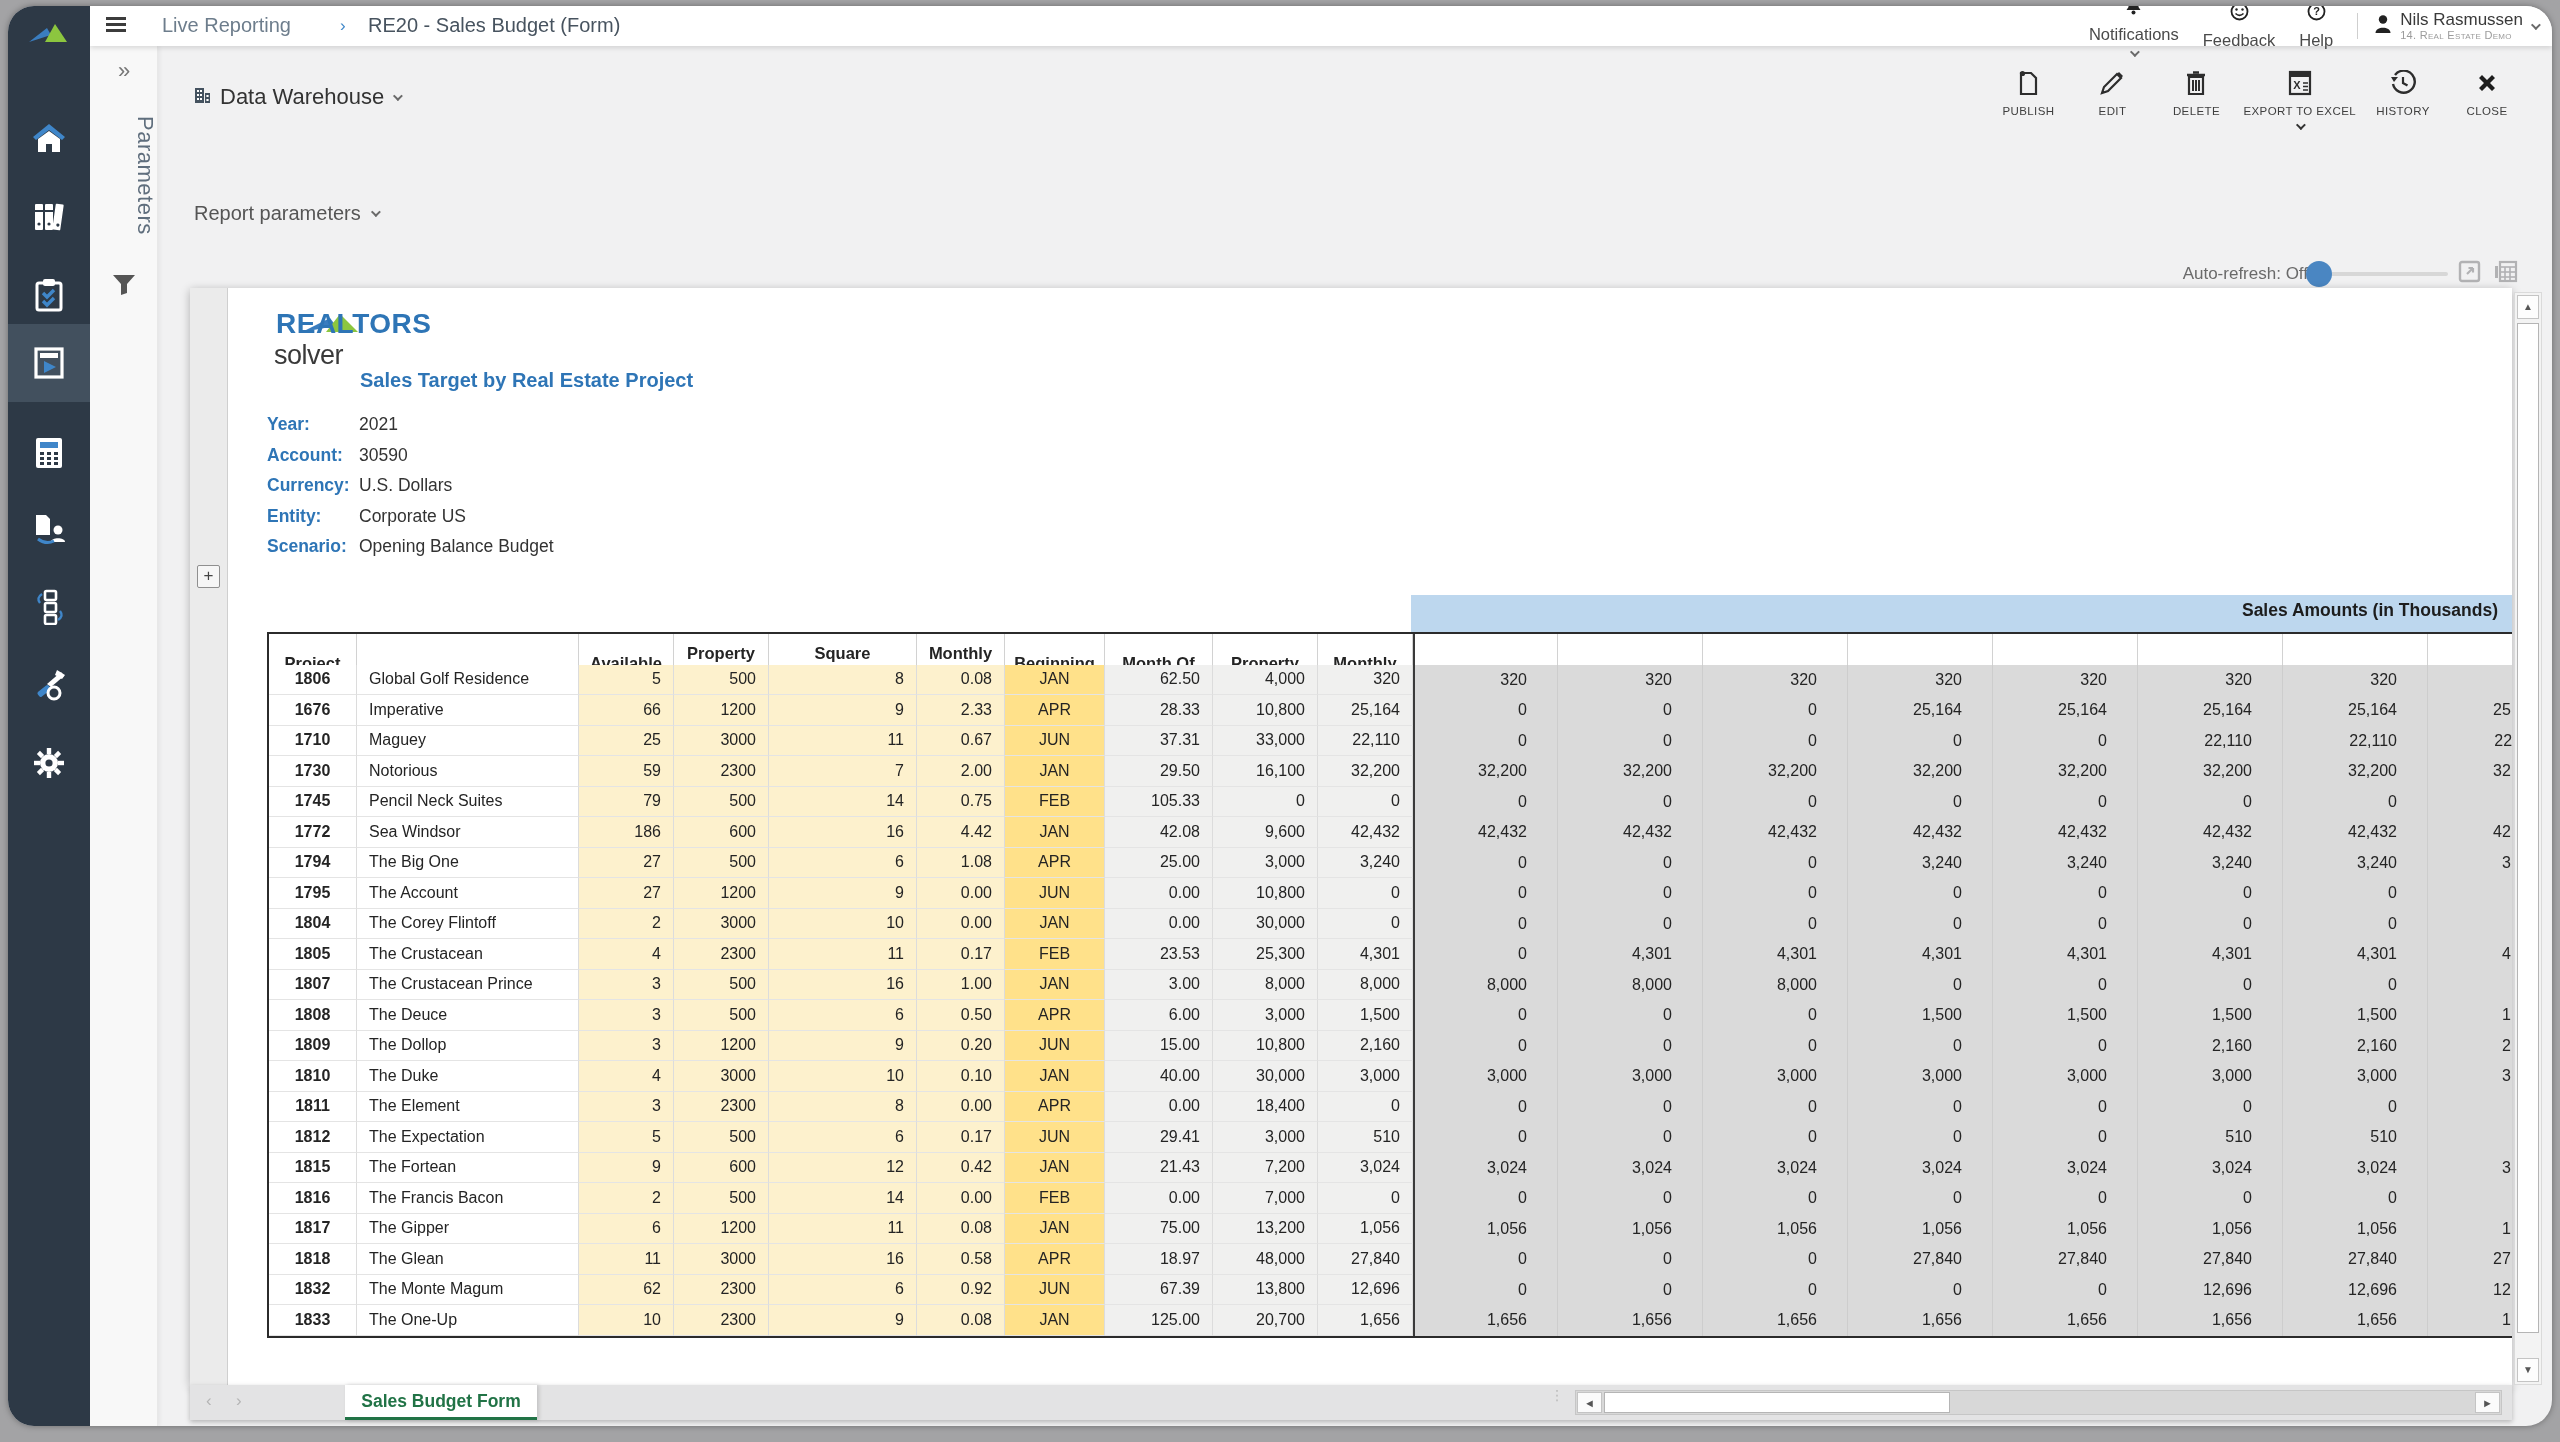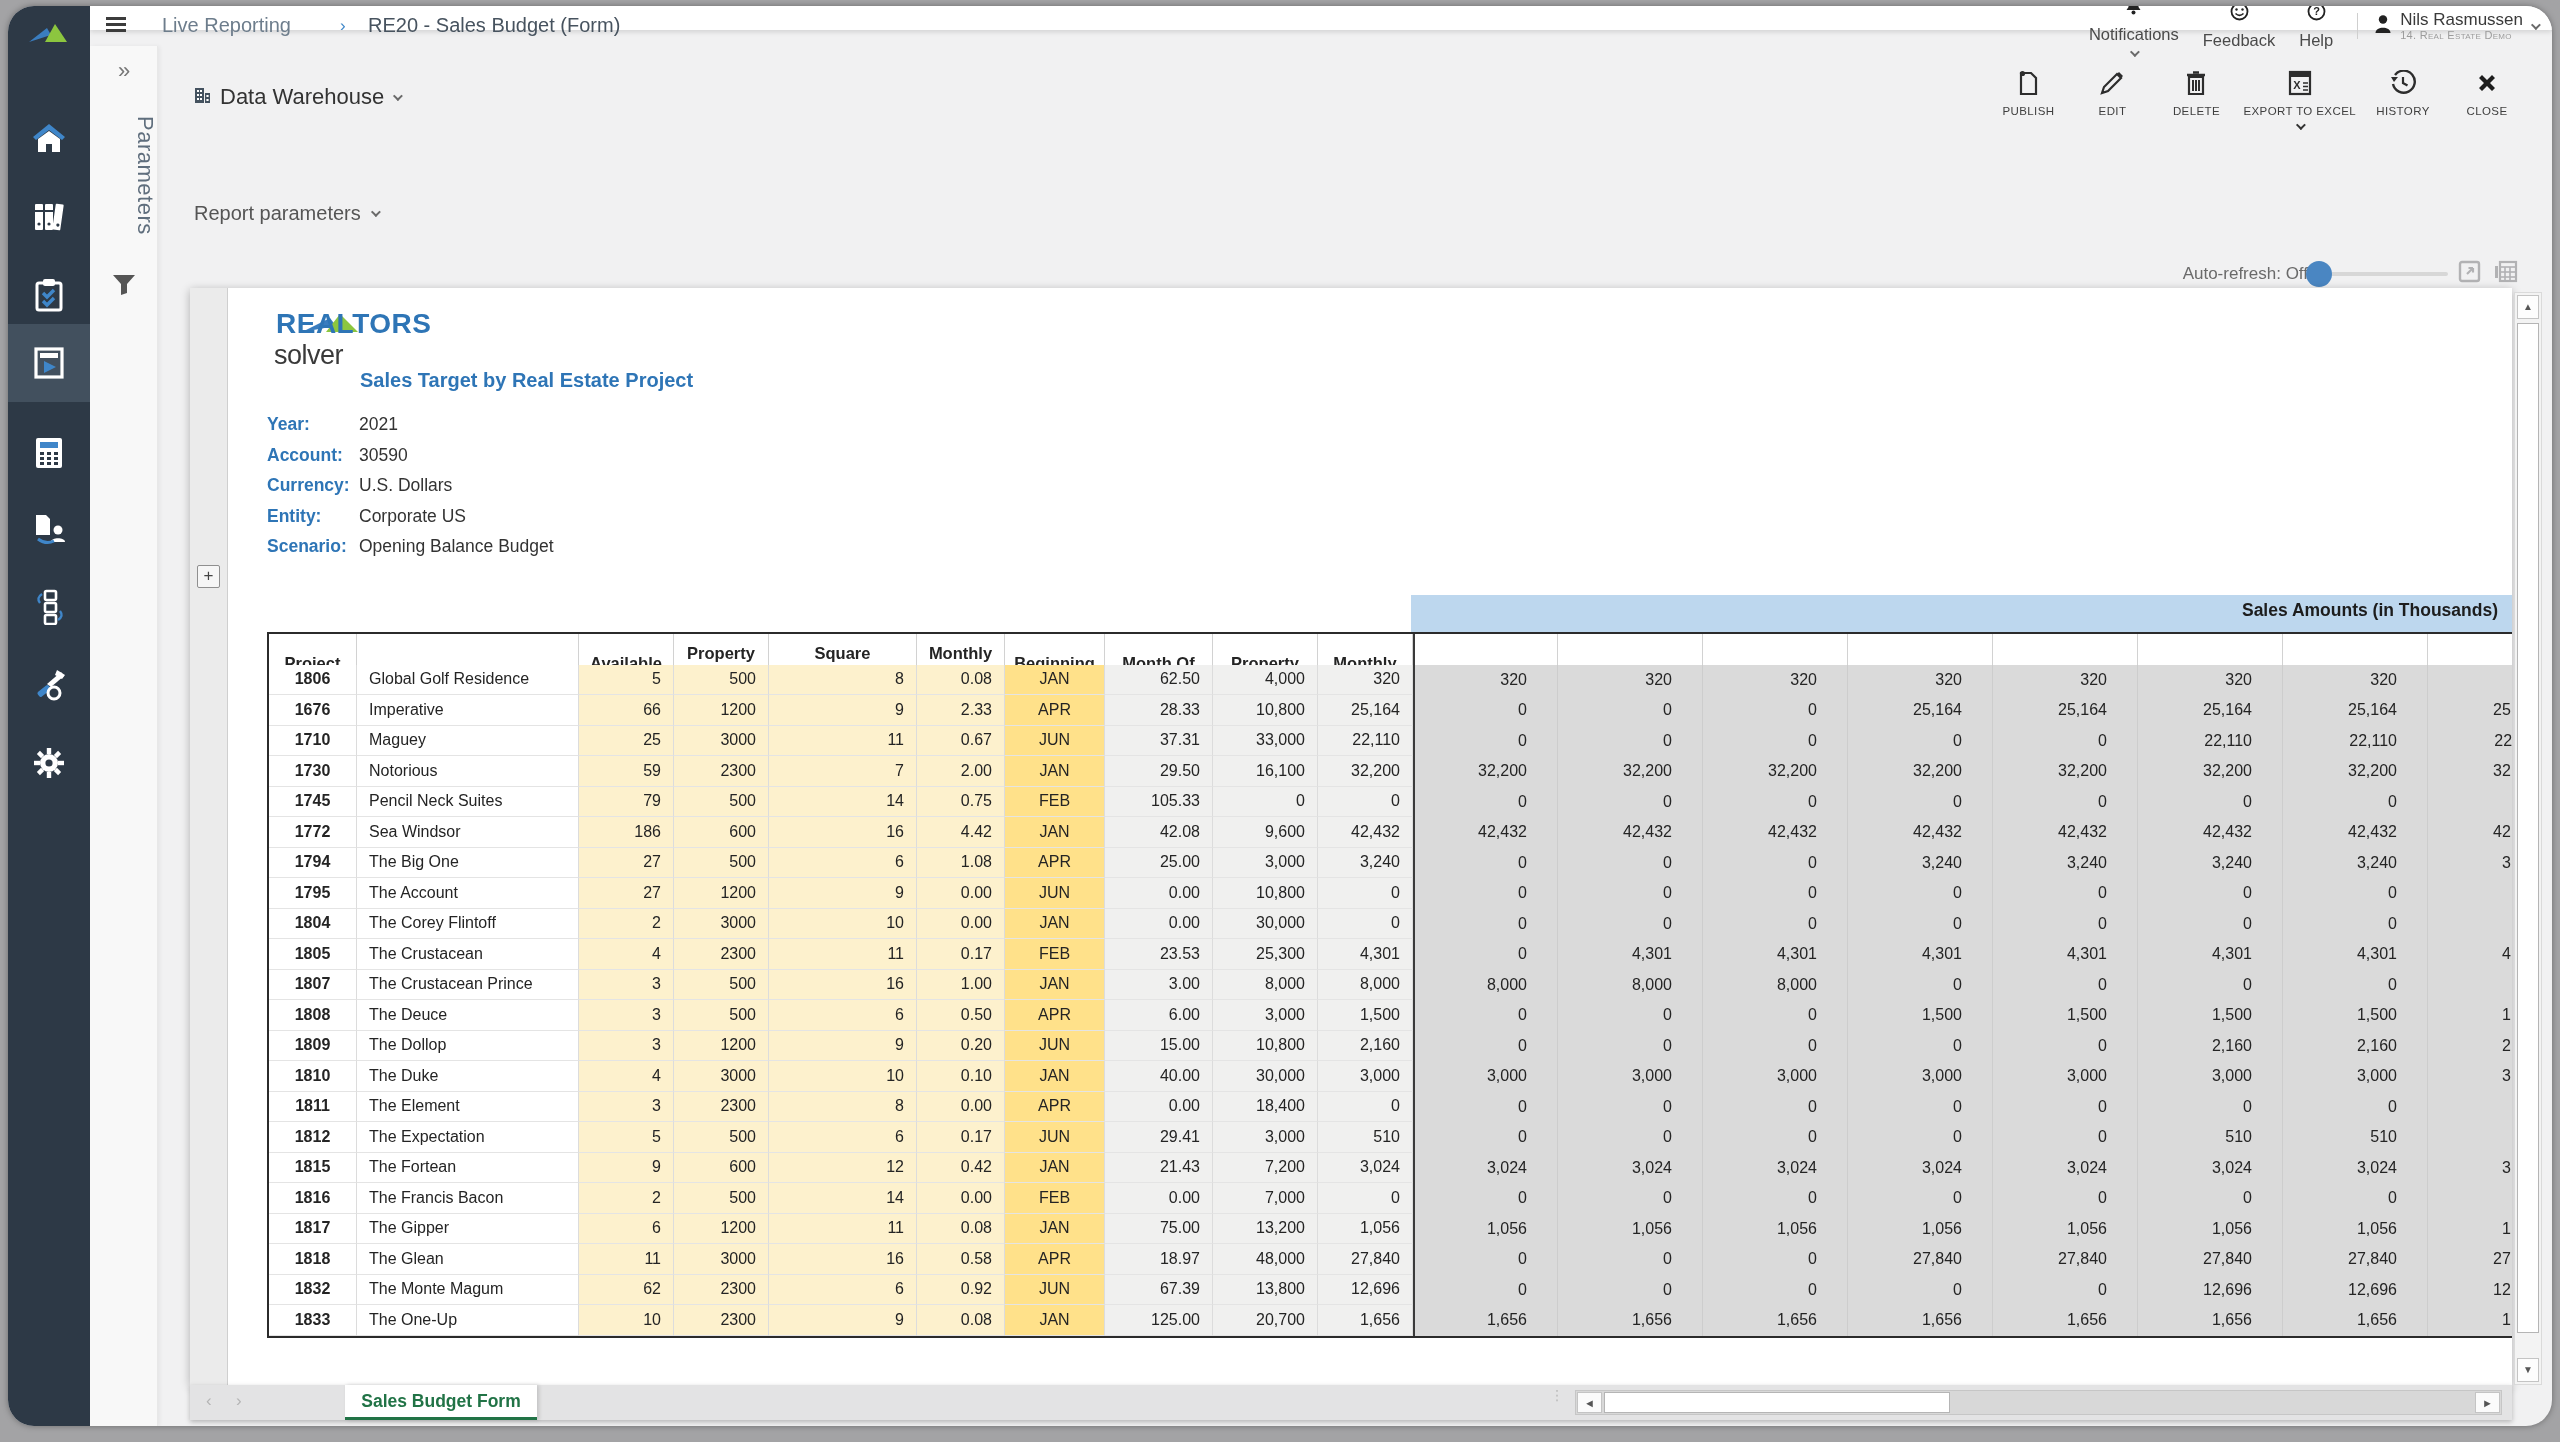--- a/index.html
+++ b/index.html
@@ -23,21 +23,21 @@
   .rail { position:absolute; left:82px; top:40px; bottom:0; width:68px;
           background:#f8f8f8; border-right:1px solid #e8e8e8; z-index:20;
           box-shadow:2px 0 4px rgba(0,0,0,.05); }
   .rail-collapse { position:absolute; top:12px; left:0; width:68px; text-align:center;
                    color:#777; font-size:22px; cursor:pointer; }
   .rail-label { position:absolute; top:44px; left:0; width:68px; display:flex; justify-content:center;
                 writing-mode:vertical-rl; color:#5f6e7d; font-size:22px; letter-spacing:.5px; height:170px; }
   .rail-filter { position:absolute; top:228px; left:0; width:68px; display:flex; justify-content:center; }
 
   
-  .topbar { position:absolute; left:82px; right:0; top:0; height:24px; background:#fff;
+  .topbar { position:absolute; left:82px; right:0; top:0; height:40px; background:#fff;
             box-shadow:0 2px 5px rgba(0,0,0,.13); z-index:25; }
   .hamburger { position:absolute; left:16px; top:11px; width:20px; height:16px; cursor:pointer; }
   .hamburger span { display:block; height:2.5px; background:#3c3c3c; margin-bottom:3.5px; }
   .crumb { position:absolute; top:8px; font-size:20px; }
   .crumb-sec { left:72px; color:#6d7d8c; }
   .crumb-sep { left:250px; color:#3f87c9; font-size:17px; top:10px; }
   .crumb-page { left:278px; color:#47535f; }
   .tb-right { position:absolute; right:14px; top:0; height:40px; display:flex; align-items:center; gap:8px; }
   .tb-item { display:flex; align-items:center; gap:6px; color:#4a4a4a; font-size:16.5px; cursor:pointer; padding:0 8px;flex-direction:column; }
   .chev { display:inline-block; width:7px; height:7px; border-right:2px solid #6a6a6a;

